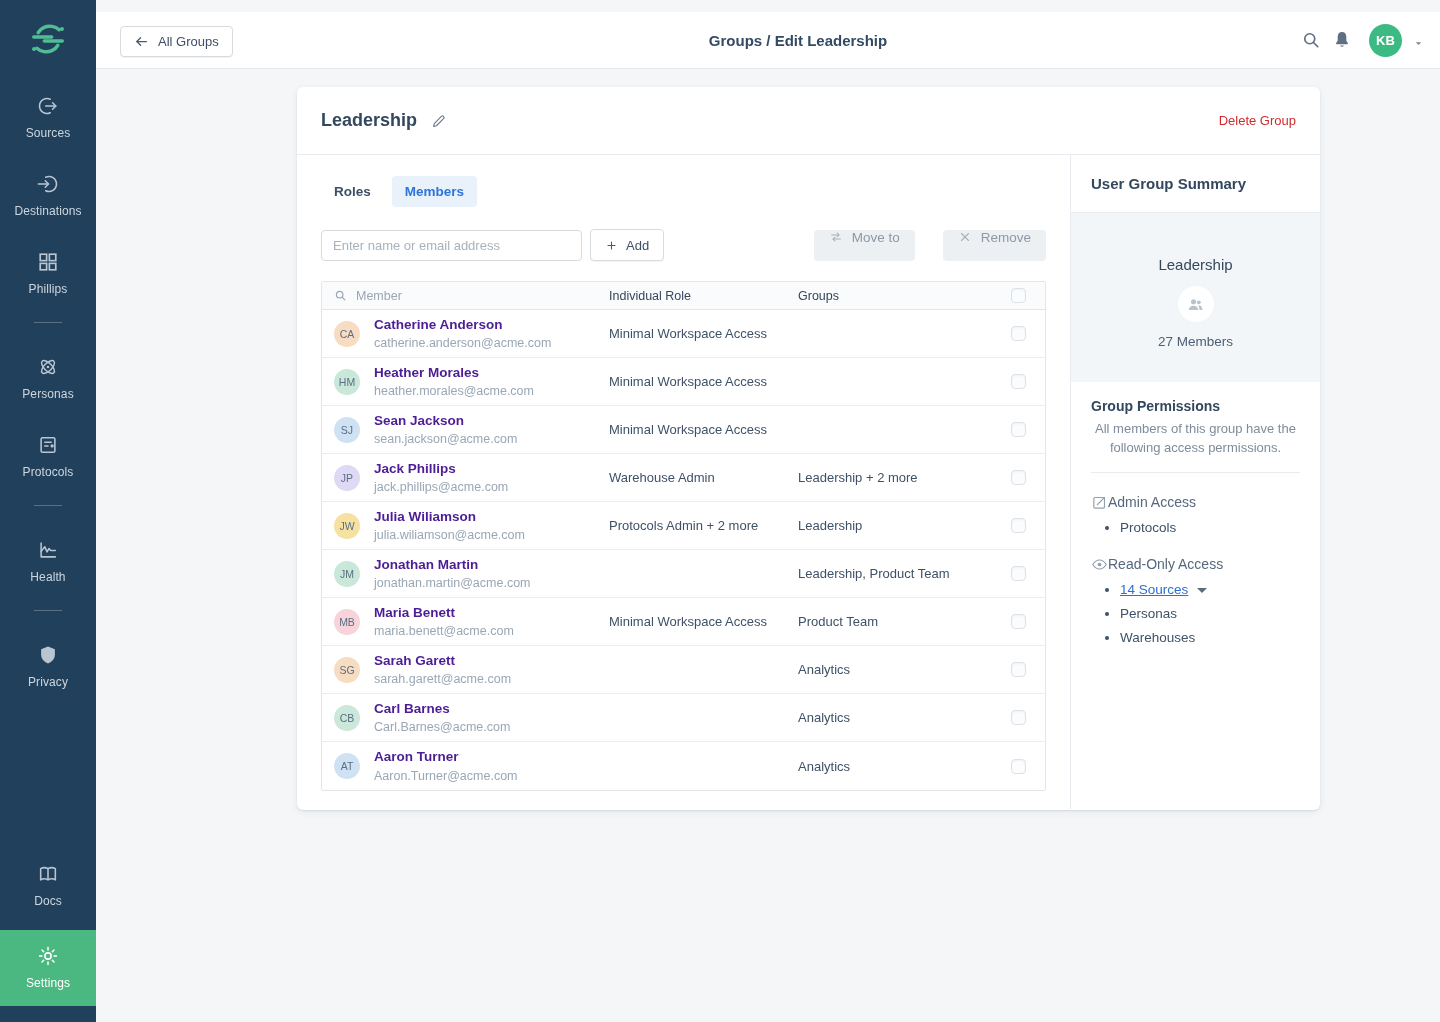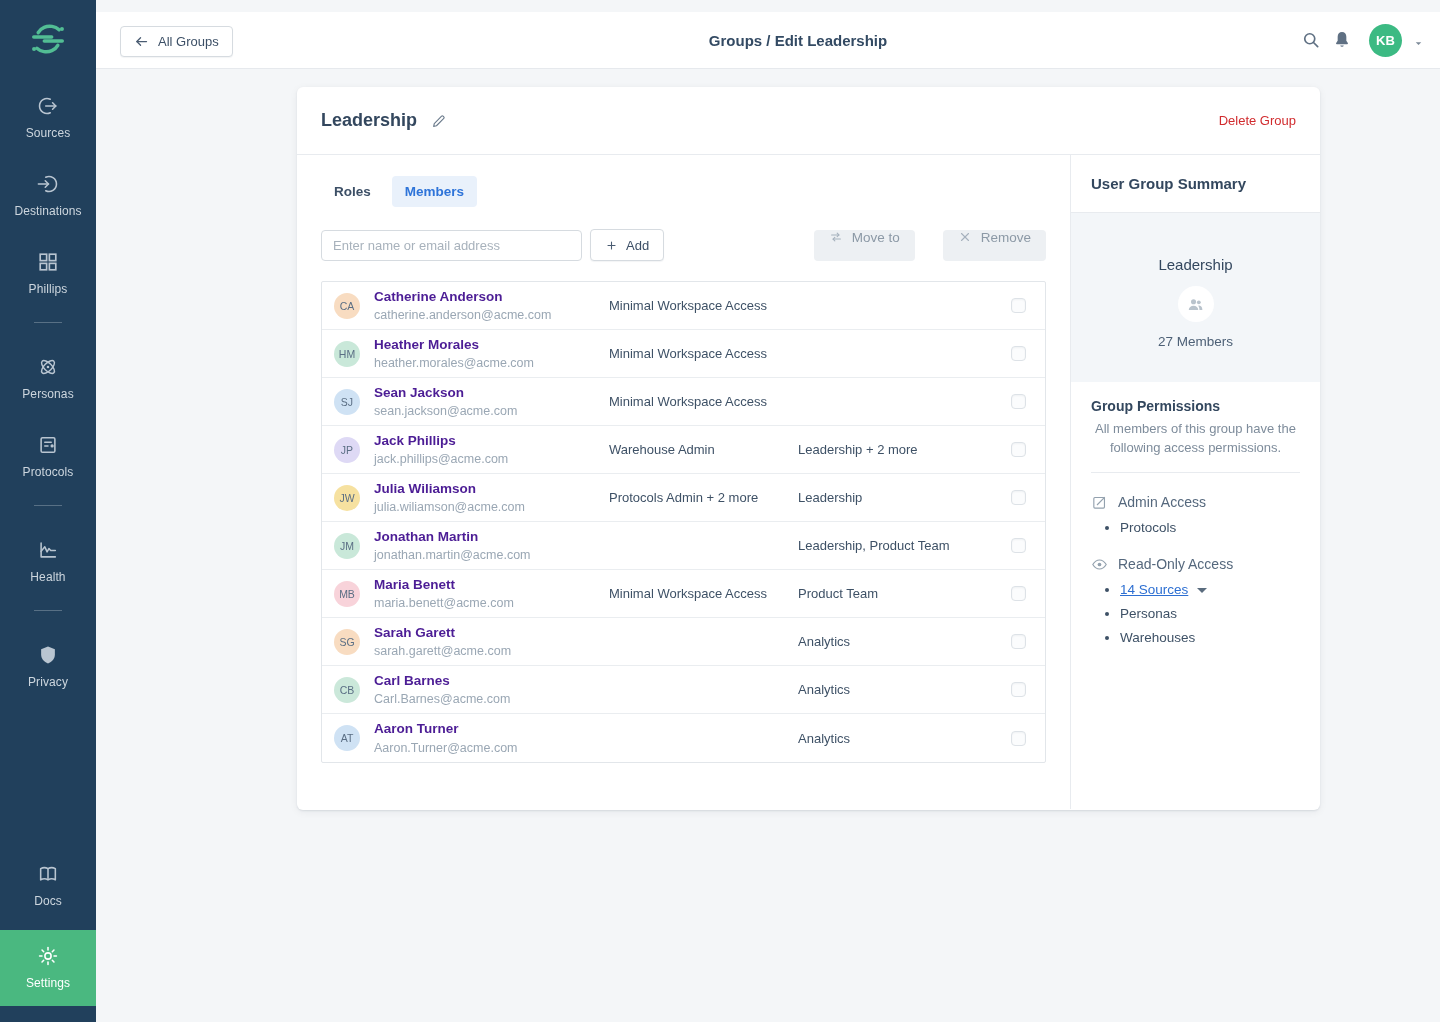--- a/index.html
+++ b/index.html
@@ -147,21 +147,21 @@
   .sum-circle {
     margin-top:13px; width:36px; height:36px; border-radius:50%; background:#fff;
     display:flex; align-items:center; justify-content:center;
   }
   .sum-circle .icon { width:19px; height:19px; color:#b9c3cc; }
   .sum-count { margin-top:12px; font-size:13.5px; color:#4d6076; }
   .side-perms { padding:16px 20px 0; }
   .perms-title { font-weight:700; font-size:14px; color:#33475e; }
   .perms-desc { text-align:center; font-size:13px; color:#7e8c9b; line-height:1.45; margin-top:6px; }
   .perms-div { border-top:1px solid #e8ebef; margin-top:14px; }
-  .perm-section-head { margin-top:21px; display:flex; align-items:center; gap:10px; font-size:14px; color:#55687d; }
+  .perm-section-head { margin-top:21px; display:flex; align-items:center; font-size:14px; color:#55687d; }
   .perm-section-head .icon { width:17px; height:17px; color:#93a1ae; flex:none; }
   .perm-list { margin:4px 0 0 0; padding-left:29px; list-style:disc; }
   .perm-list li { margin-top:9px; color:#3e5166; font-size:13.5px; }
   .perm-link { color:#2d6fd2; text-decoration:underline; cursor:pointer; }
   .mini-caret {
     display:inline-block; width:0; height:0; margin-left:9px;
     border-left:5px solid transparent; border-right:5px solid transparent;
     border-top:5.5px solid #5a6c7e; vertical-align:middle; cursor:pointer;
   }
 </style>
@@ -364,20 +364,36 @@
             <svg viewBox="0 0 24 24" fill="none" stroke="currentColor" stroke-width="1.9" stroke-linecap="round">
                 <path d="M6 6 L18 18"></path>
                 <path d="M18 6 L6 18"></path>
               </svg>
           </span>
           <span>Remove</span>
         </button>
       </div>
 
       <div class="table">
+        <div class="thead">
+          <div class="col-member">
+            <span class="icon hd-search">
+              <svg viewBox="0 0 24 24" fill="none" stroke="currentColor" stroke-width="2.2" stroke-linecap="round">
+                  <circle cx="10.5" cy="10.5" r="6"></circle>
+                  <path d="M15 15 L20 20"></path>
+                </svg>
+            </span>
+            <span>Member</span>
+          </div>
+          <div class="col-role">Individual Role</div>
+          <div class="col-groups">Groups</div>
+          <div class="col-check">
+            <span class="cb"></span>
+          </div>
+        </div>
         <div id="rows">
             <div class="row">
     <div class="cell-member">
       <span class="row-avatar" style="background: rgb(248, 220, 193);">CA</span>
       <span>
         <div class="member-name">Catherine Anderson</div>
         <div class="member-email">catherine.anderson@acme.com</div>
       </span>
     </div>
     <div class="cell-role">Minimal Workspace Access</div>

